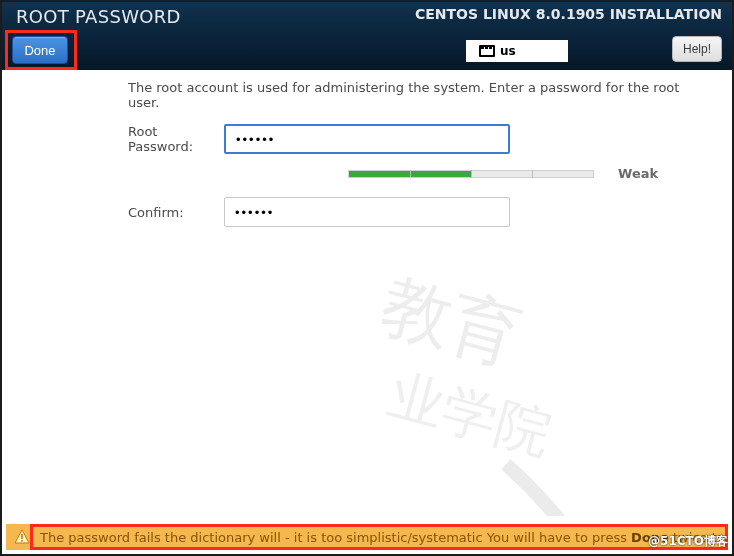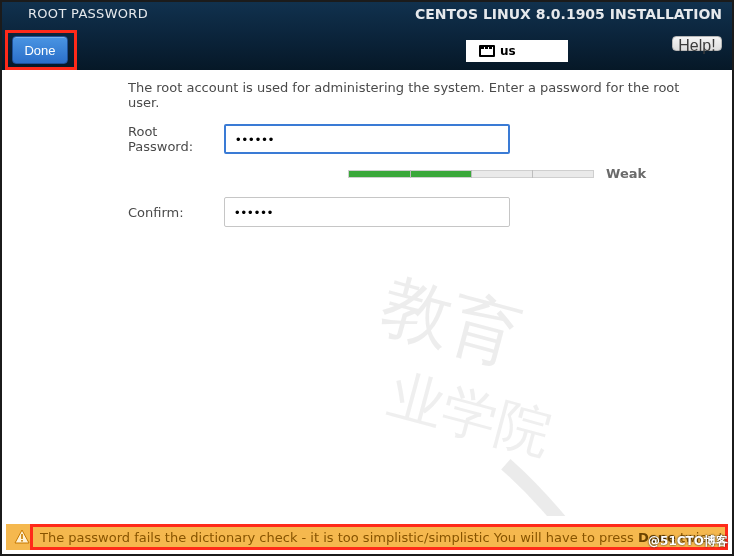--- a/index.html
+++ b/index.html
@@ -10,37 +10,37 @@
       position: relative; overflow: hidden;
     }
     .outer-border { position:absolute; inset:0; border:2px solid #1b1b1b; pointer-events:none; z-index:5; }
     
     .header {
       height: 70px;
       background: linear-gradient(#11324f 0%, #0a2238 60%, #061827 100%);
       color: #e8ecef; position: relative; display: flex; align-items: flex-start;
       padding: 6px 10px 0 10px;
     }
-    .title { font-size: 13px; letter-spacing: .3px; color:#e6e9ec; position:absolute; top:6px; left:28px; }
+    .title { font-size: 18px; letter-spacing: .3px; color:#e6e9ec; position:absolute; top:6px; left:16px; }
     .install-title { position:absolute; top:6px; right:12px; font-size:14px; color:#e6e9ec;font-weight:bold; }
     .done-btn {
       position:absolute; top:36px; left:12px;
       width:56px; height:28px;
       background: linear-gradient(#4a95e3, #2b6fc9);
       border:1px solid #1e5098; border-radius:4px;
       color:#fff; font-size:13px; cursor:pointer;
       box-shadow: inset 0 1px 0 rgba(255,255,255,.25);
     }
     .done-highlight { position:absolute; top:30px; left:5px; width:72px; height:40px; border:3px solid #ff2a1a; z-index:2; pointer-events:none; }
     .help-btn {
       position:absolute; top:36px; right:12px;
-      width:50px; height:15px;
+      width:50px; height:26px;
       background: linear-gradient(#f5f5f5,#dedede);
       border:1px solid #b7b7b7; border-radius:4px;
-      color:#3c3c3c; font-size:16px; cursor:pointer;
+      color:#3c3c3c; font-size:12px; cursor:pointer;
     }
     .kb-box {
       position:absolute; top:40px; left:466px; width:102px; height:22px;
       background:#fff; display:flex; align-items:center; gap:5px;
       padding:0 13px; font-size:12px; color:#000; font-weight:600;
     }
     .kb-icon { width:16px; height:12px; background:#000; border-radius:1px; position:relative; }
     .kb-icon::before { content:""; position:absolute; inset:2px; background:
       linear-gradient(#000 0 0) 0 0/3px 2px no-repeat,
       linear-gradient(#000 0 0) 4px 0/3px 2px no-repeat,
@@ -49,21 +49,21 @@
     
     .main { position:absolute; top:80px; left:0; right:0; padding:0 26px; }
     .intro { font-size:13px; color:#4a4a4a; margin:0 0 14px 102px; }
     .row { display:flex; align-items:center; margin-bottom:12px; }
     .lbl { width:198px; text-align:left; padding-left:102px; color:#4a4a4a; font-size:13px; }
     .inp {
       width:286px; height:30px; border:1px solid #c6c6c6; border-radius:2px;
       padding:0 10px; font-size:13px; letter-spacing:2px;
     }
     .inp.focused { border:2px solid #3a7bd5; }
-    .strength-wrap { margin-left: 322px; display:flex; align-items:center; gap:12px; margin-bottom:16px; }
+    .strength-wrap { margin-left: 322px; display:flex; align-items:center; gap:24px; margin-bottom:16px; }
     .meter {
       width:246px; height:8px; background:#eaeaea; border:1px solid #cfcfcf; position:relative;
     }
     .meter-fill { height:100%; width:50%; background:#3aa83a; }
     .meter-tick { position:absolute; top:-1px; bottom:-1px; width:1px; background:#bdbdbd; }
     .strength-label { color:#6a6a6a; font-weight:600; font-size:13px; }
     
     .wm { position:absolute; right:90px; bottom:40px; width:320px; height:250px; opacity:.10; pointer-events:none; }
     .wm svg { width:100%; height:100%; }
     
@@ -129,18 +129,18 @@
   </svg>
 </div>
 
 <div class="warn-bar">
   <svg class="warn-icon" viewBox="0 0 16 16">
     <path d="M8 1 L15 14 H1 Z" fill="#fff2d5" stroke="#c87a00" stroke-width="1"></path>
     <rect x="7.2" y="5" width="1.6" height="5" fill="#c87a00"></rect>
     <rect x="7.2" y="11" width="1.6" height="1.6" fill="#c87a00"></rect>
   </svg>
   <span class="warn-text">
-    <span>The password fails the dictionary check - it is too simplistic/simplistic You will have to press </span><b>Done</b><span> twice to confirm.</span>
+    <span>The password fails the dictionary will - it is too simplistic/systematic You will have to press </span><b>Done</b><span> twice to confirm.</span>
   </span>
 </div>
 <div class="warn-border"></div>
 
 <div class="credit">@51CTO博客</div>
 
 </body></html>

